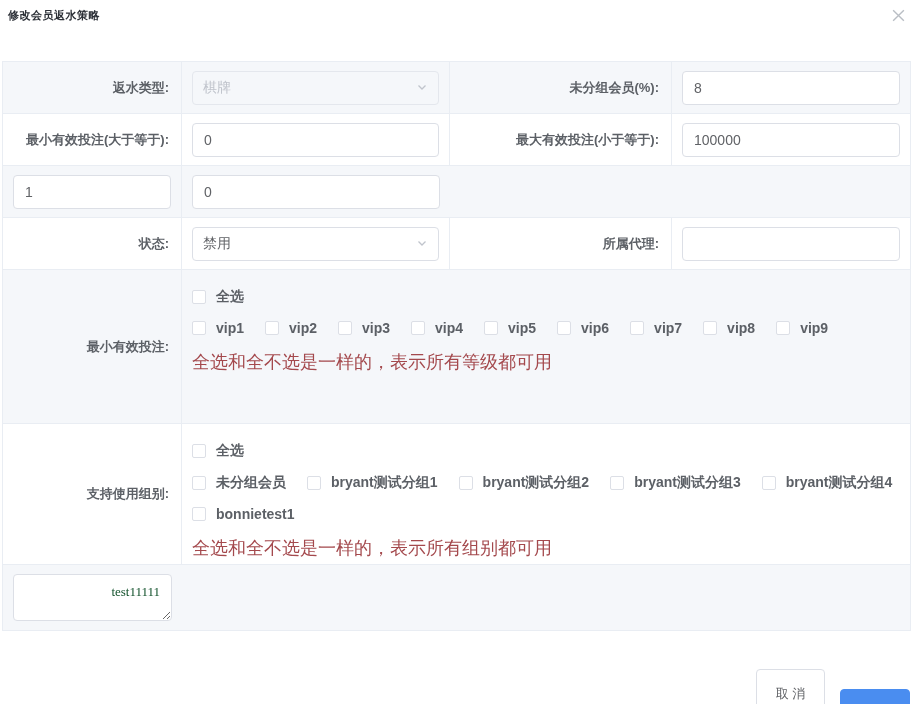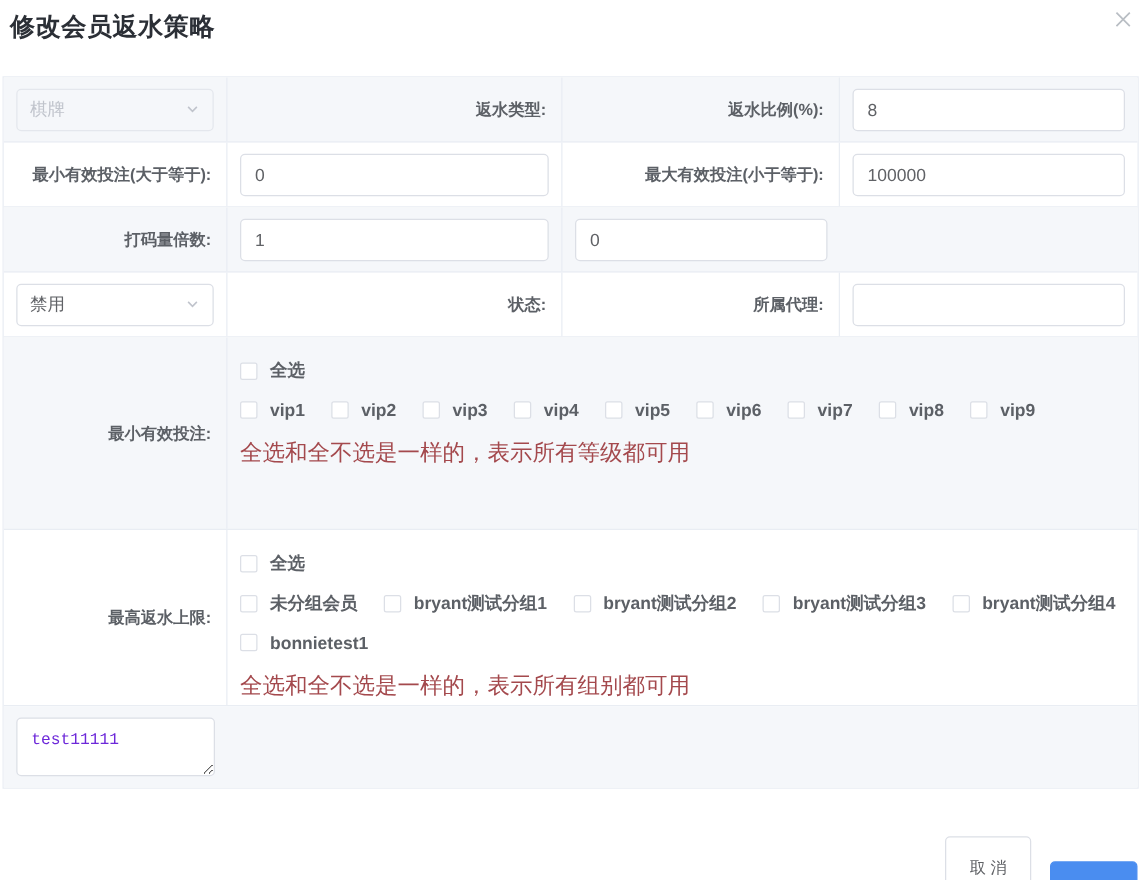--- a/index.html
+++ b/index.html
@@ -5,21 +5,21 @@
   * { box-sizing: border-box; }
   html,body { margin:0; padding:0; }
   body {
     width:913px; height:704px; position:relative; overflow:hidden;
     background:#ffffff;
     font-family:"Liberation Sans","DejaVu Sans",sans-serif;
     -webkit-font-smoothing:antialiased;
   }
   .dlg-title {
     position:absolute; top:8px; left:8px;
-    font-size:20px; font-weight:600; color:#2b2f36; letter-spacing:.5px;
+    font-size:11px; font-weight:600; color:#2b2f36; letter-spacing:.5px;
   }
   .close-btn {
     position:absolute; top:4px; right:4px; width:22px; height:22px;
     display:flex; align-items:center; justify-content:center; cursor:pointer;
   }
   .ftable {
     position:absolute; top:61px; left:2px; width:909px;
     border:1px solid #e9edf3; background:#fff;
   }
   .frow { display:grid; border-bottom:1px solid #e9edf3; }
@@ -56,22 +56,22 @@
     font-size:14px; font-weight:700; color:#5c6066; white-space:nowrap;
   }
   .cbbox {
     width:14px; height:14px; flex:none;
     border:1px solid #dcdfe6; border-radius:2px; background:#fff;
   }
   .note { color:#a4494d; font-size:18px; font-weight:400; margin-top:12px; }
   .remark-cell { display:flex; align-items:center; padding:0 10px; }
   .remark-cell textarea {
     width:100%; height:47px; border:1px solid #dcdfe6; border-radius:4px;
-    padding:8px 11px; font-size:13px; color:#6d28d9; background:#fff;
-    resize:both; outline:none; font-family:Liberation Mono, monospace; line-height:1.4;
+    padding:8px 11px; font-size:13px; color:#14532d; background:#fff;
+    resize:both; outline:none; font-family:Liberation Serif, serif; line-height:1.4;text-align:right;
   }
   .footer { position:absolute; top:669px; right:3px; display:flex; gap:15px; }
   .btn {
     height:48px; padding:0 19px; border-radius:4px; font-size:13px;
     cursor:pointer; font-family:inherit; line-height:31px;
   }
   .btn-cancel { background:#fff; border:1px solid #dcdfe6; color:#606266; }
   .btn-confirm { background:#4a8df0; border:1px solid #4a8df0; color:#fff; font-weight:700;margin-top:20px; }
 </style>
 </head>
@@ -83,70 +83,69 @@
 
   <div class="close-btn">
     <svg width="15" height="15" viewBox="0 0 14 14">
         <path d="M2 2 L12 12 M12 2 L2 12" stroke="#b9bec4" stroke-width="1.3" fill="none"></path>
       </svg>
   </div>
 
   <div class="ftable">
 
     <div class="frow cols4 stripe r-sm">
+      <div class="cell label-cell">返水类型:</div>
       <div class="cell control-cell">
         <div class="select disabled">
           <span>棋牌</span>
           <span>
             <svg width="12" height="12" viewBox="0 0 12 12">
                 <path d="M2.5 4.5 L6 8 L9.5 4.5" stroke="#c0c4cc" stroke-width="1.3" fill="none"></path>
               </svg>
           </span>
         </div>
       </div>
-      <div class="cell label-cell">返水类型:</div>
-      <div class="cell label-cell">返水比例(%):</div>
+      <div class="cell label-cell">未分组会员(%):</div>
       <div class="cell control-cell">
         <input class="txt" value="8" style="">
       </div>
     </div>
 
     <div class="frow cols4 r-sm">
       <div class="cell label-cell">最小有效投注(大于等于):</div>
       <div class="cell control-cell">
         <input class="txt" value="0" style="">
       </div>
       <div class="cell label-cell">最大有效投注(小于等于):</div>
       <div class="cell control-cell">
         <input class="txt" value="100000" style="">
       </div>
     </div>
 
     <div class="frow cols4 stripe r-sm">
-      <div class="cell label-cell">打码量倍数:</div>
       <div class="cell control-cell">
         <input class="txt" value="1" style="">
       </div>
       <div class="cell control-cell">
         <input class="txt" value="0" style="">
       </div>
     </div>
 
     <div class="frow cols4 r-sm">
+      <div class="cell label-cell">状态:</div>
       <div class="cell control-cell">
         <div class="select">
           <span>禁用</span>
           <span>
             <svg width="12" height="12" viewBox="0 0 12 12">
                 <path d="M2.5 4.5 L6 8 L9.5 4.5" stroke="#c0c4cc" stroke-width="1.3" fill="none"></path>
               </svg>
           </span>
         </div>
       </div>
-      <div class="cell label-cell">状态:</div>
       <div class="cell label-cell">所属代理:</div>
       <div class="cell control-cell">
         <input class="txt" value="" style="">
       </div>
     </div>
 
     <div class="frow cols2 stripe r-levels">
       <div class="cell label-cell">最小有效投注:</div>
       <div class="cell multi-cell">
         <div class="cbline">
@@ -200,21 +199,21 @@
             <label class="cb">
               <span class="cbbox"></span>
               <span>vip9</span>
             </label>
           </div>
         <div class="note">全选和全不选是一样的，表示所有等级都可用</div>
       </div>
     </div>
 
     <div class="frow cols2 r-groups">
-      <div class="cell label-cell">最高返水上限:</div>
+      <div class="cell label-cell">支持使用组别:</div>
       <div class="cell multi-cell">
         <div class="cbline">
           <label class="cb">
             <span class="cbbox"></span>
             <span>全选</span>
           </label>
         </div>
         <div class="cbline">
 
             <label class="cb">

